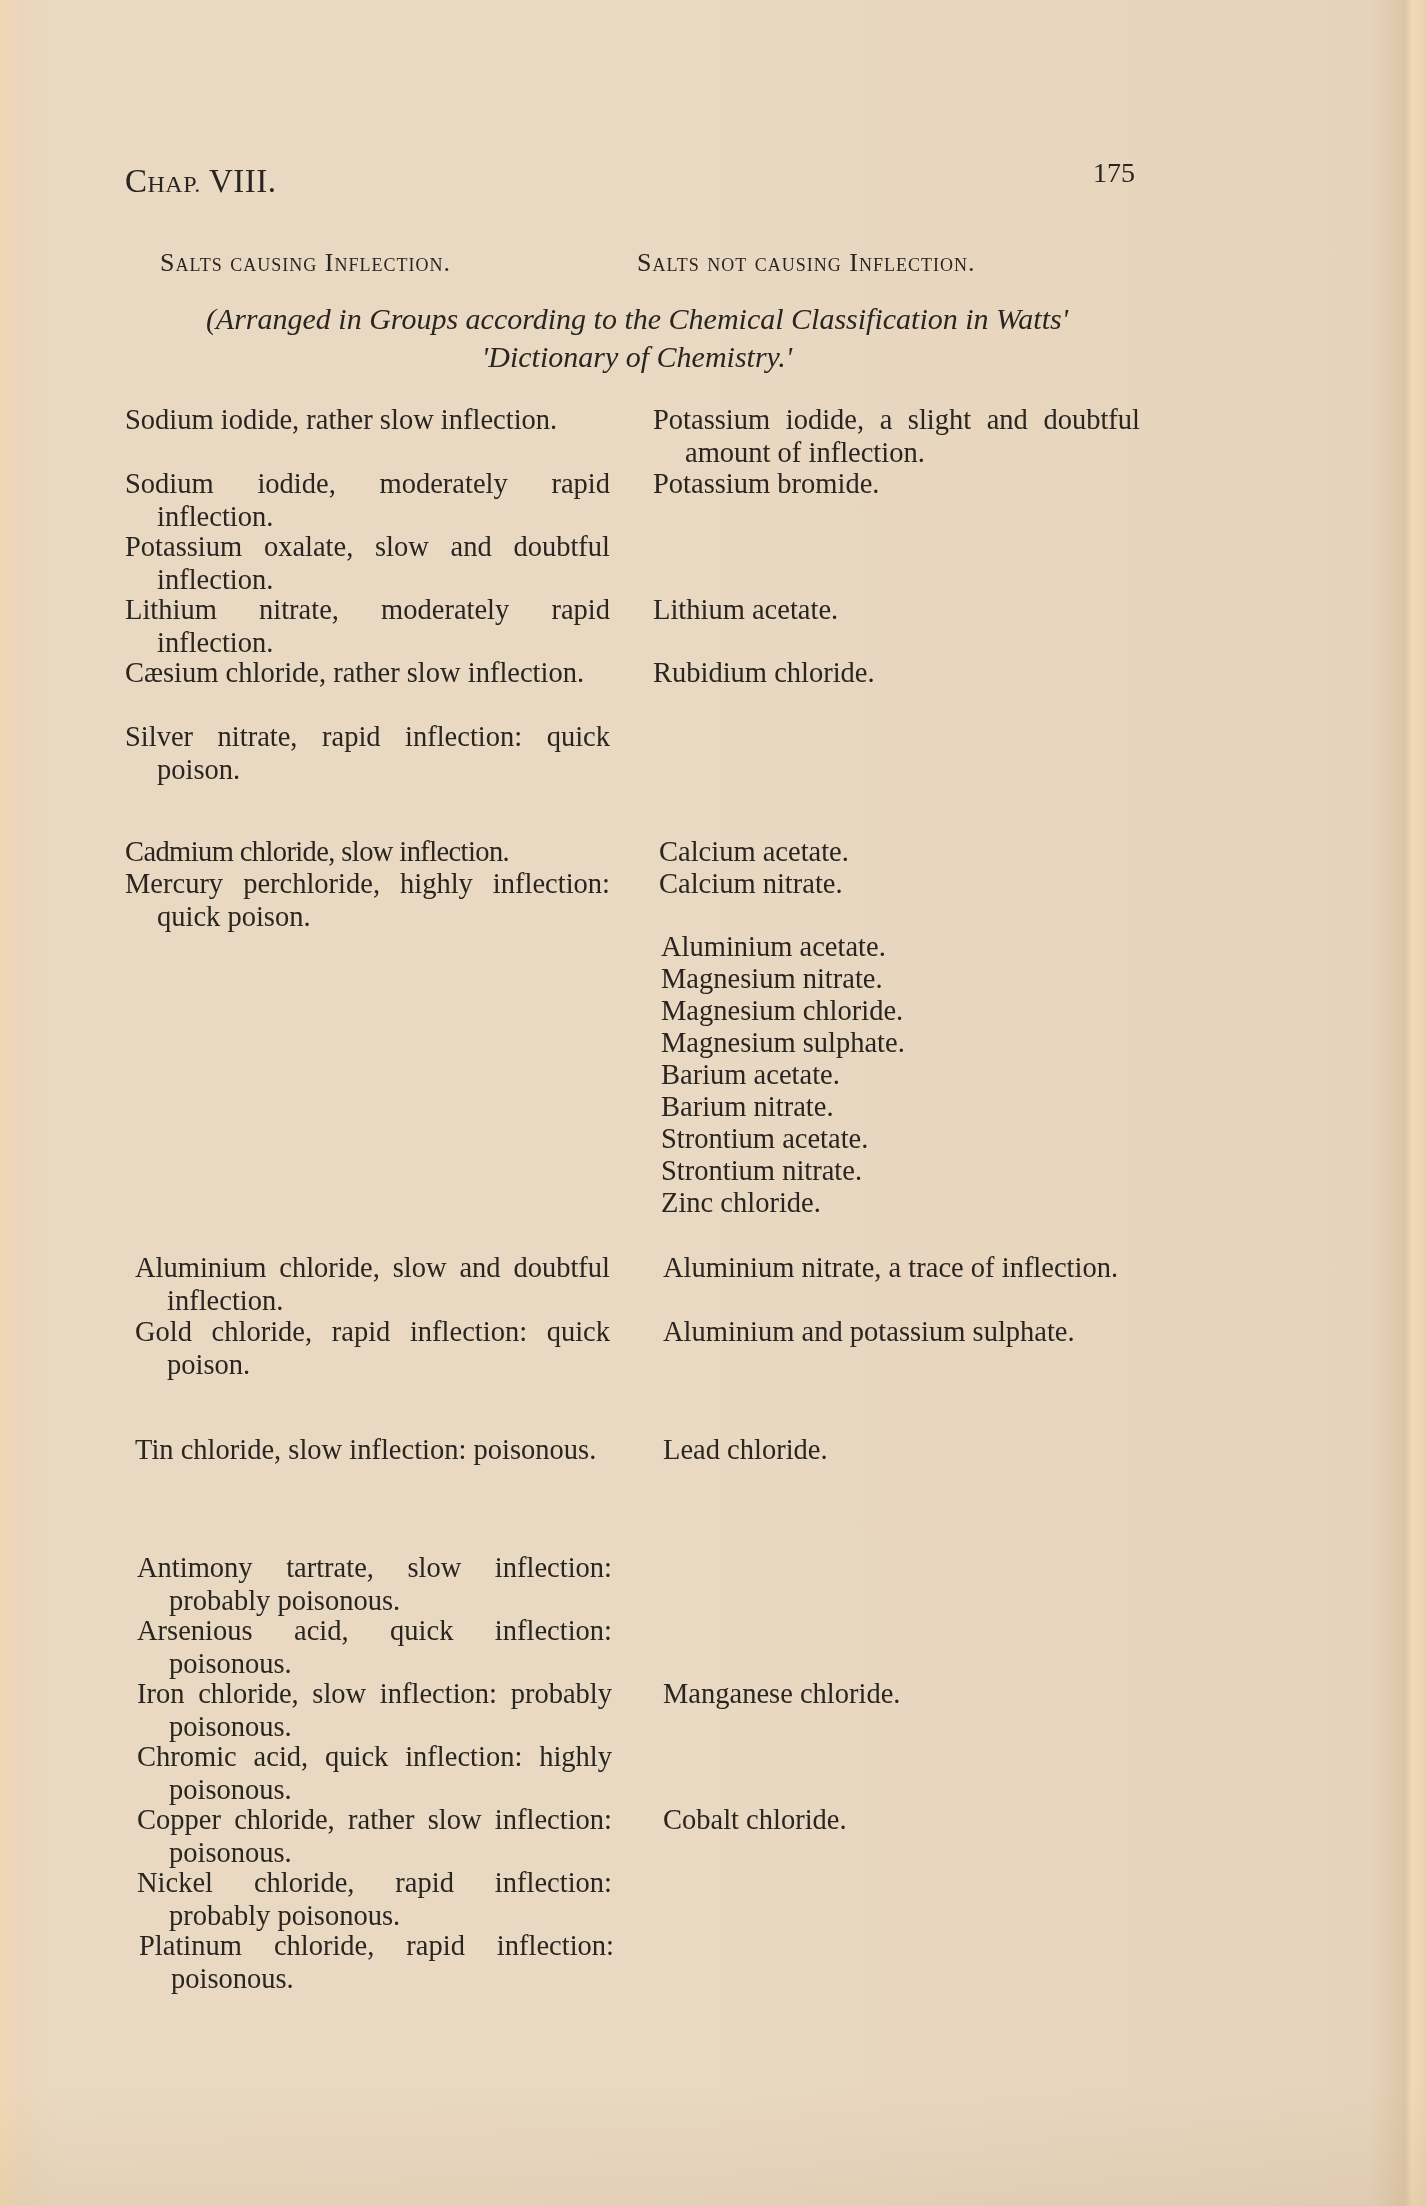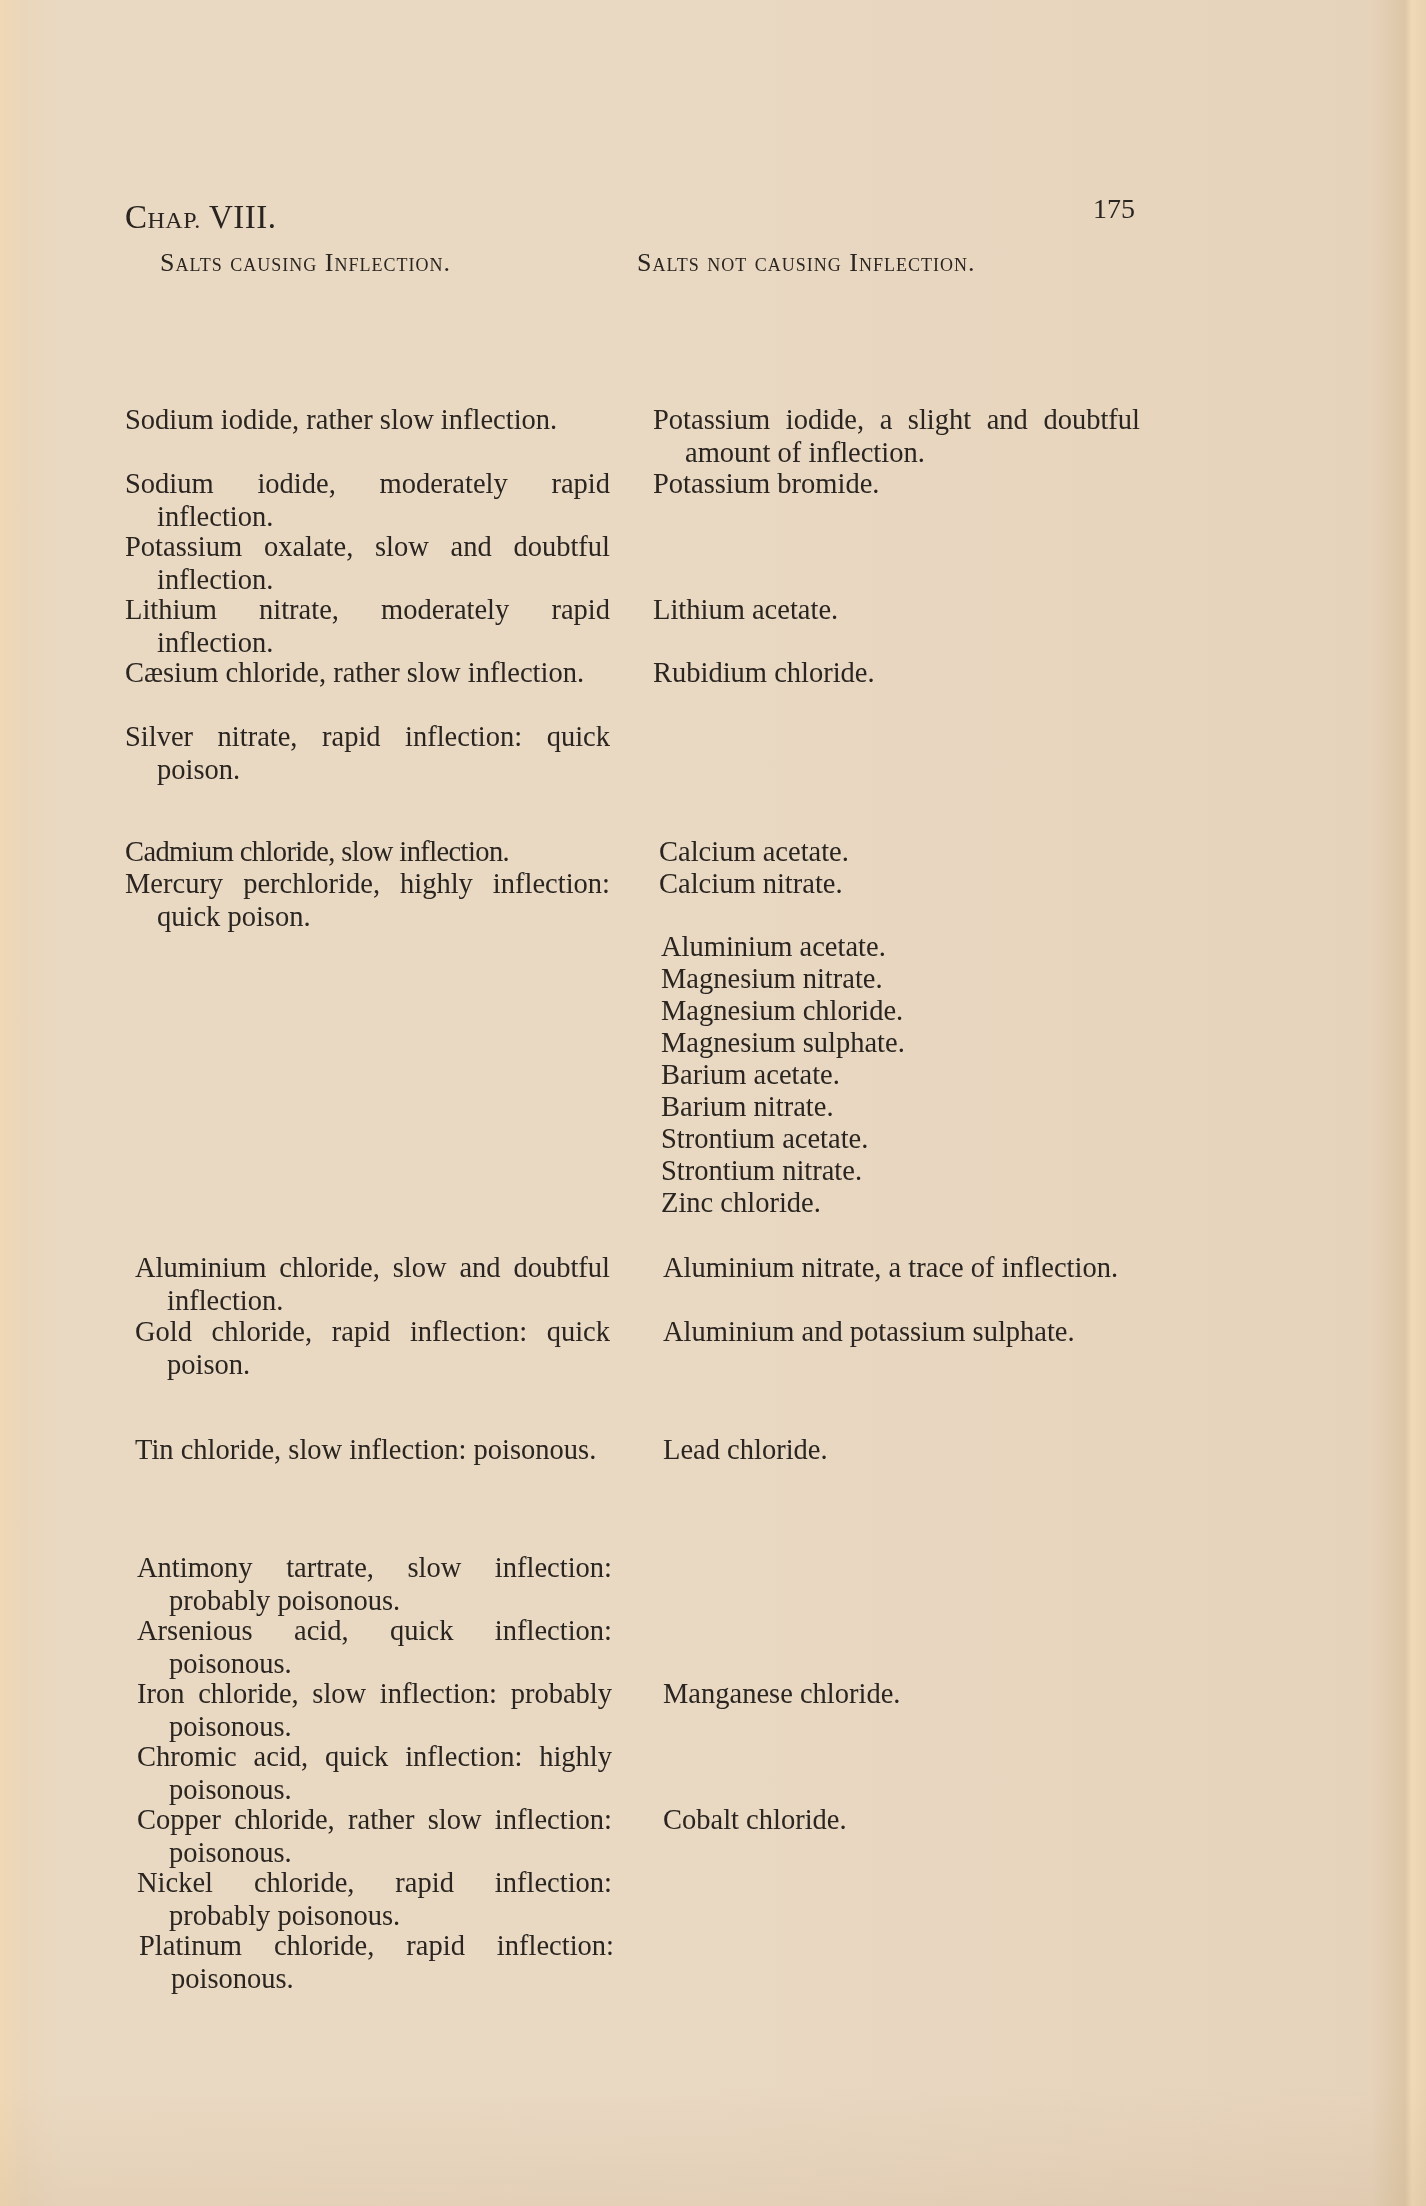--- a/index.html
+++ b/index.html
@@ -27,21 +27,20 @@
     position: absolute;
     left: 0; right: 0; bottom: 0; height: 120px;
     background: linear-gradient(180deg, rgba(0,0,0,0) 0%, rgba(190,160,120,0.15) 100%);
   }
   .header {
     position: absolute;
     top: 163px;
     left: 125px;
     width: 1010px;
     height: 50px;
-    margin-top: 36px;
   }
   .chap {
     position: absolute;
     left: 0;
     top: 0;
     font-size: 33px;
     letter-spacing: 0.5px;
   }
   .chap .sc { font-size: 24px; }
   .running-title {
@@ -112,20 +111,24 @@
   <div class="header">
     <div class="chap"><span>C</span><span class="sc">HAP.</span> <span>VIII.</span></div>
     <div class="page-number">175</div>
   </div>
 
   <div class="col-headings">
     <div class="h left">Salts causing Inflection.</div>
     <div class="h right">Salts not causing Inflection.</div>
   </div>
 
+  <div class="subtitle">
+    <div>(Arranged in Groups according to the Chemical Classification in Watts'</div>
+    <div>'Dictionary of Chemistry.'</div>
+  </div>
 
   <div class="col left">
     <div class="entry" style="top:390px">Sodium iodide, rather slow inflection.</div>
     <div class="entry" style="top:454px">Sodium iodide, moderately rapid inflection.</div>
     <div class="entry" style="top:517px">Potassium oxalate, slow and doubtful inflection.</div>
     <div class="entry" style="top:580px">Lithium nitrate, moderately rapid inflection.</div>
     <div class="entry" style="top:643px">Cæsium chloride, rather slow inflection.</div>
     <div class="entry" style="top:707px">Silver nitrate, rapid inflection: quick poison.</div>
 
     <div class="entry plain" style="top:822px; letter-spacing:-0.6px">Cadmium chloride, slow inflection.</div>

